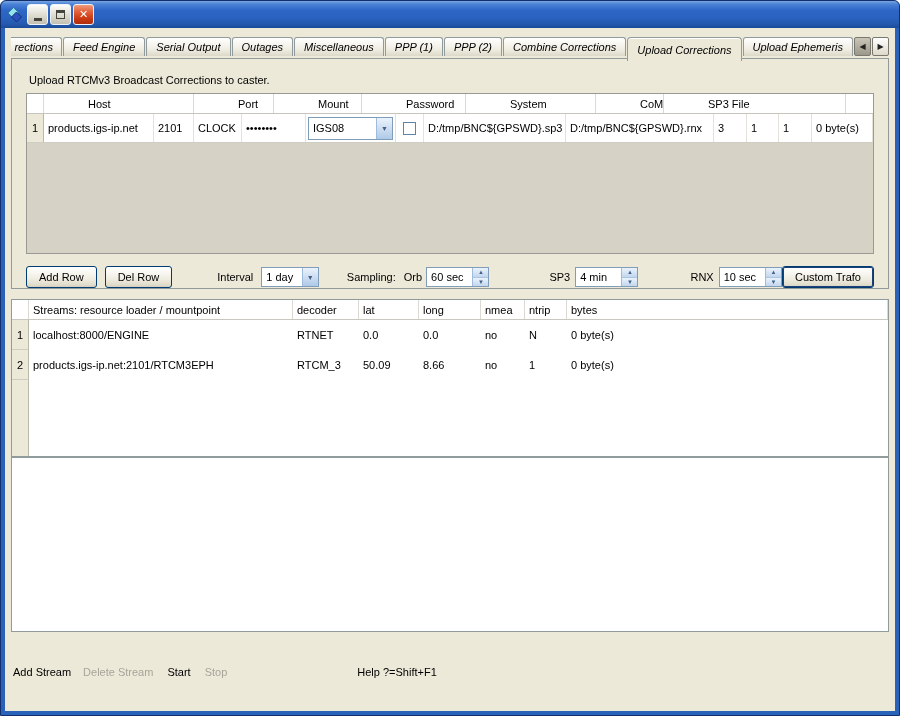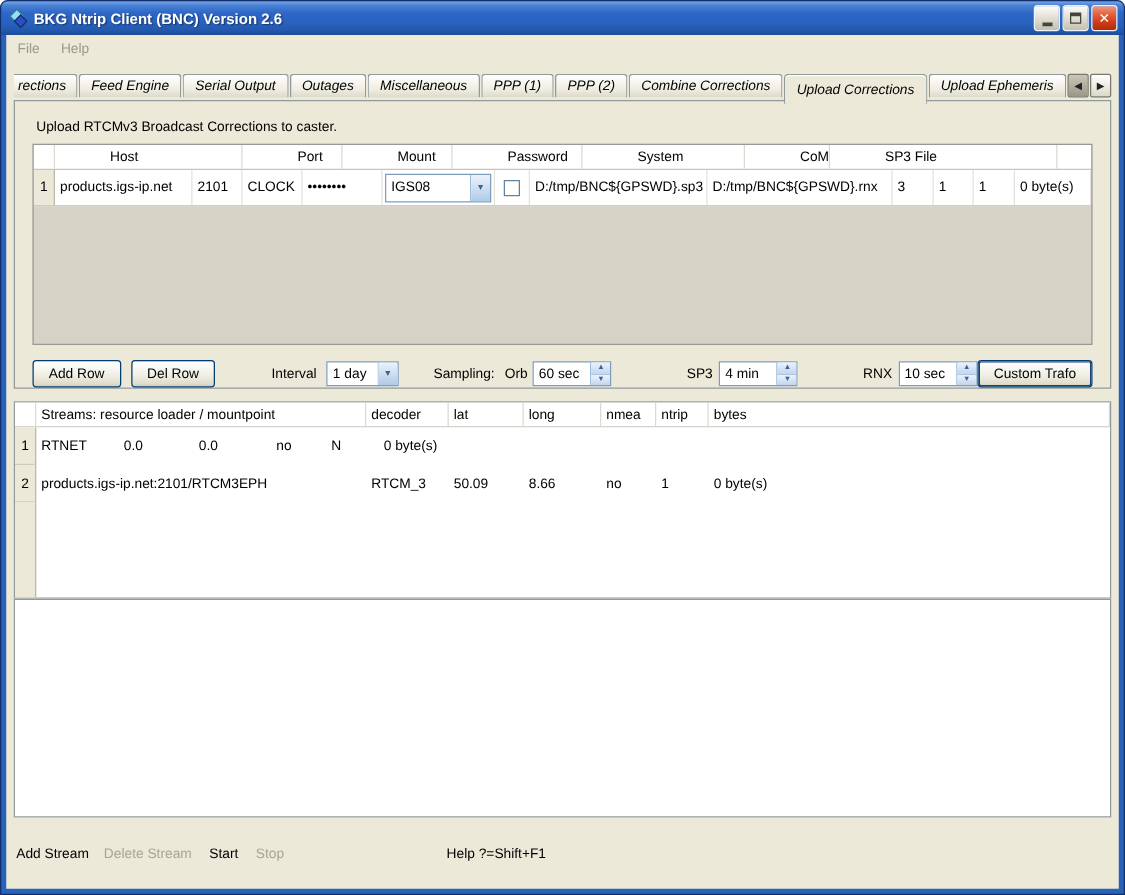--- a/index.html
+++ b/index.html
@@ -171,40 +171,35 @@
 
 <div class="window">
 
   <div class="titlebar">
     <span style="display:flex;">
       <svg width="16" height="16" viewBox="0 0 16 16">
         <polygon points="7.5,0.5 13,6 7.5,11.5 2,6" fill="#93e2ee" stroke="#2e7c9c" stroke-width="1"></polygon>
         <polygon points="10.5,5 15.5,10 10.5,15 5.5,10" fill="#2b50c0" stroke="#12306e" stroke-width="1"></polygon>
       </svg>
     </span>
-    <span class="title-text">BKG Ntrip Client (BNC) Version 2.6</span>
     <span class="cap-btns">
       <span class="cap-btn">
           <span class="glyph-min"></span>
         </span>
       <span class="cap-btn">
           <span class="glyph-max"></span>
         </span>
       <span class="cap-btn close">
           <span>✕</span>
         </span>
     </span>
   </div>
 
   <div class="window-body">
 
-    <div class="menubar">
-      <span class="menu-item">File</span>
-      <span class="menu-item">Help</span>
-    </div>
 
     <div class="tab-strip">
       <span class="tab clipped">rections</span>
       <span class="tab">Feed Engine</span>
       <span class="tab">Serial Output</span>
       <span class="tab">Outages</span>
       <span class="tab">Miscellaneous</span>
       <span class="tab">PPP (1)</span>
       <span class="tab">PPP (2)</span>
       <span class="tab">Combine Corrections</span>
@@ -307,20 +302,21 @@
         <div class="c s-mount">Streams:  resource loader / mountpoint</div>
         <div class="c s-dec">decoder</div>
         <div class="c s-lat">lat</div>
         <div class="c s-long">long</div>
         <div class="c s-nmea">nmea</div>
         <div class="c s-ntrip">ntrip</div>
         <div class="c s-bytes">bytes</div>
       </div>
       <div class="str-row">
         <div class="c idx s-idx">1</div>
+        <div class="c s-mount">localhost:8000/ENGINE</div>
         <div class="c s-dec">RTNET</div>
         <div class="c s-lat">0.0</div>
         <div class="c s-long">0.0</div>
         <div class="c s-nmea">no</div>
         <div class="c s-ntrip">N</div>
         <div class="c s-bytes">0 byte(s)</div>
       </div>
       <div class="str-row">
         <div class="c idx s-idx">2</div>
         <div class="c s-mount">products.igs-ip.net:2101/RTCM3EPH</div>

